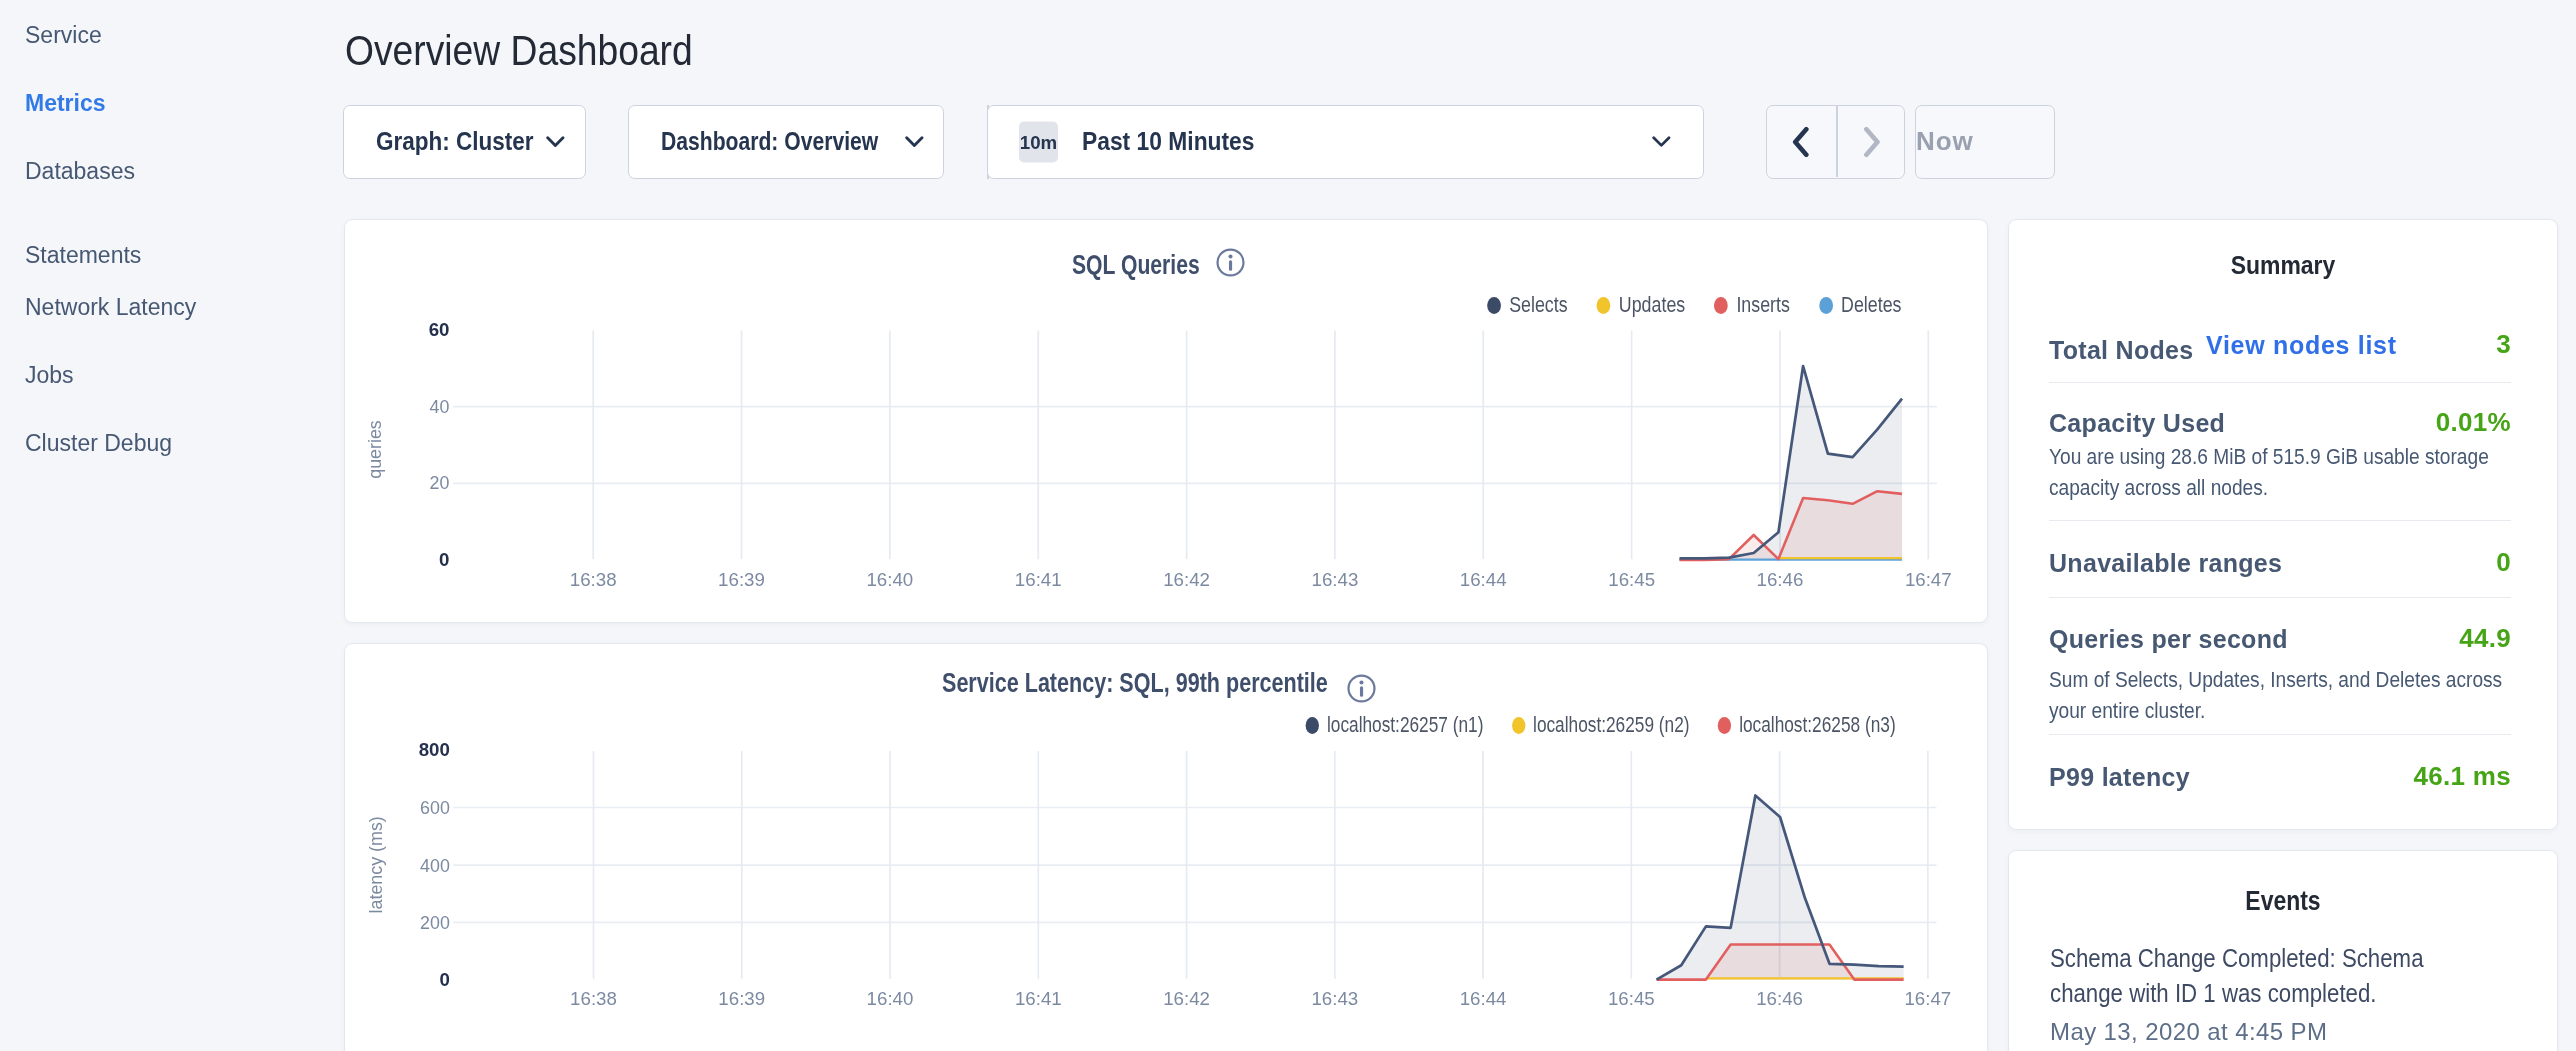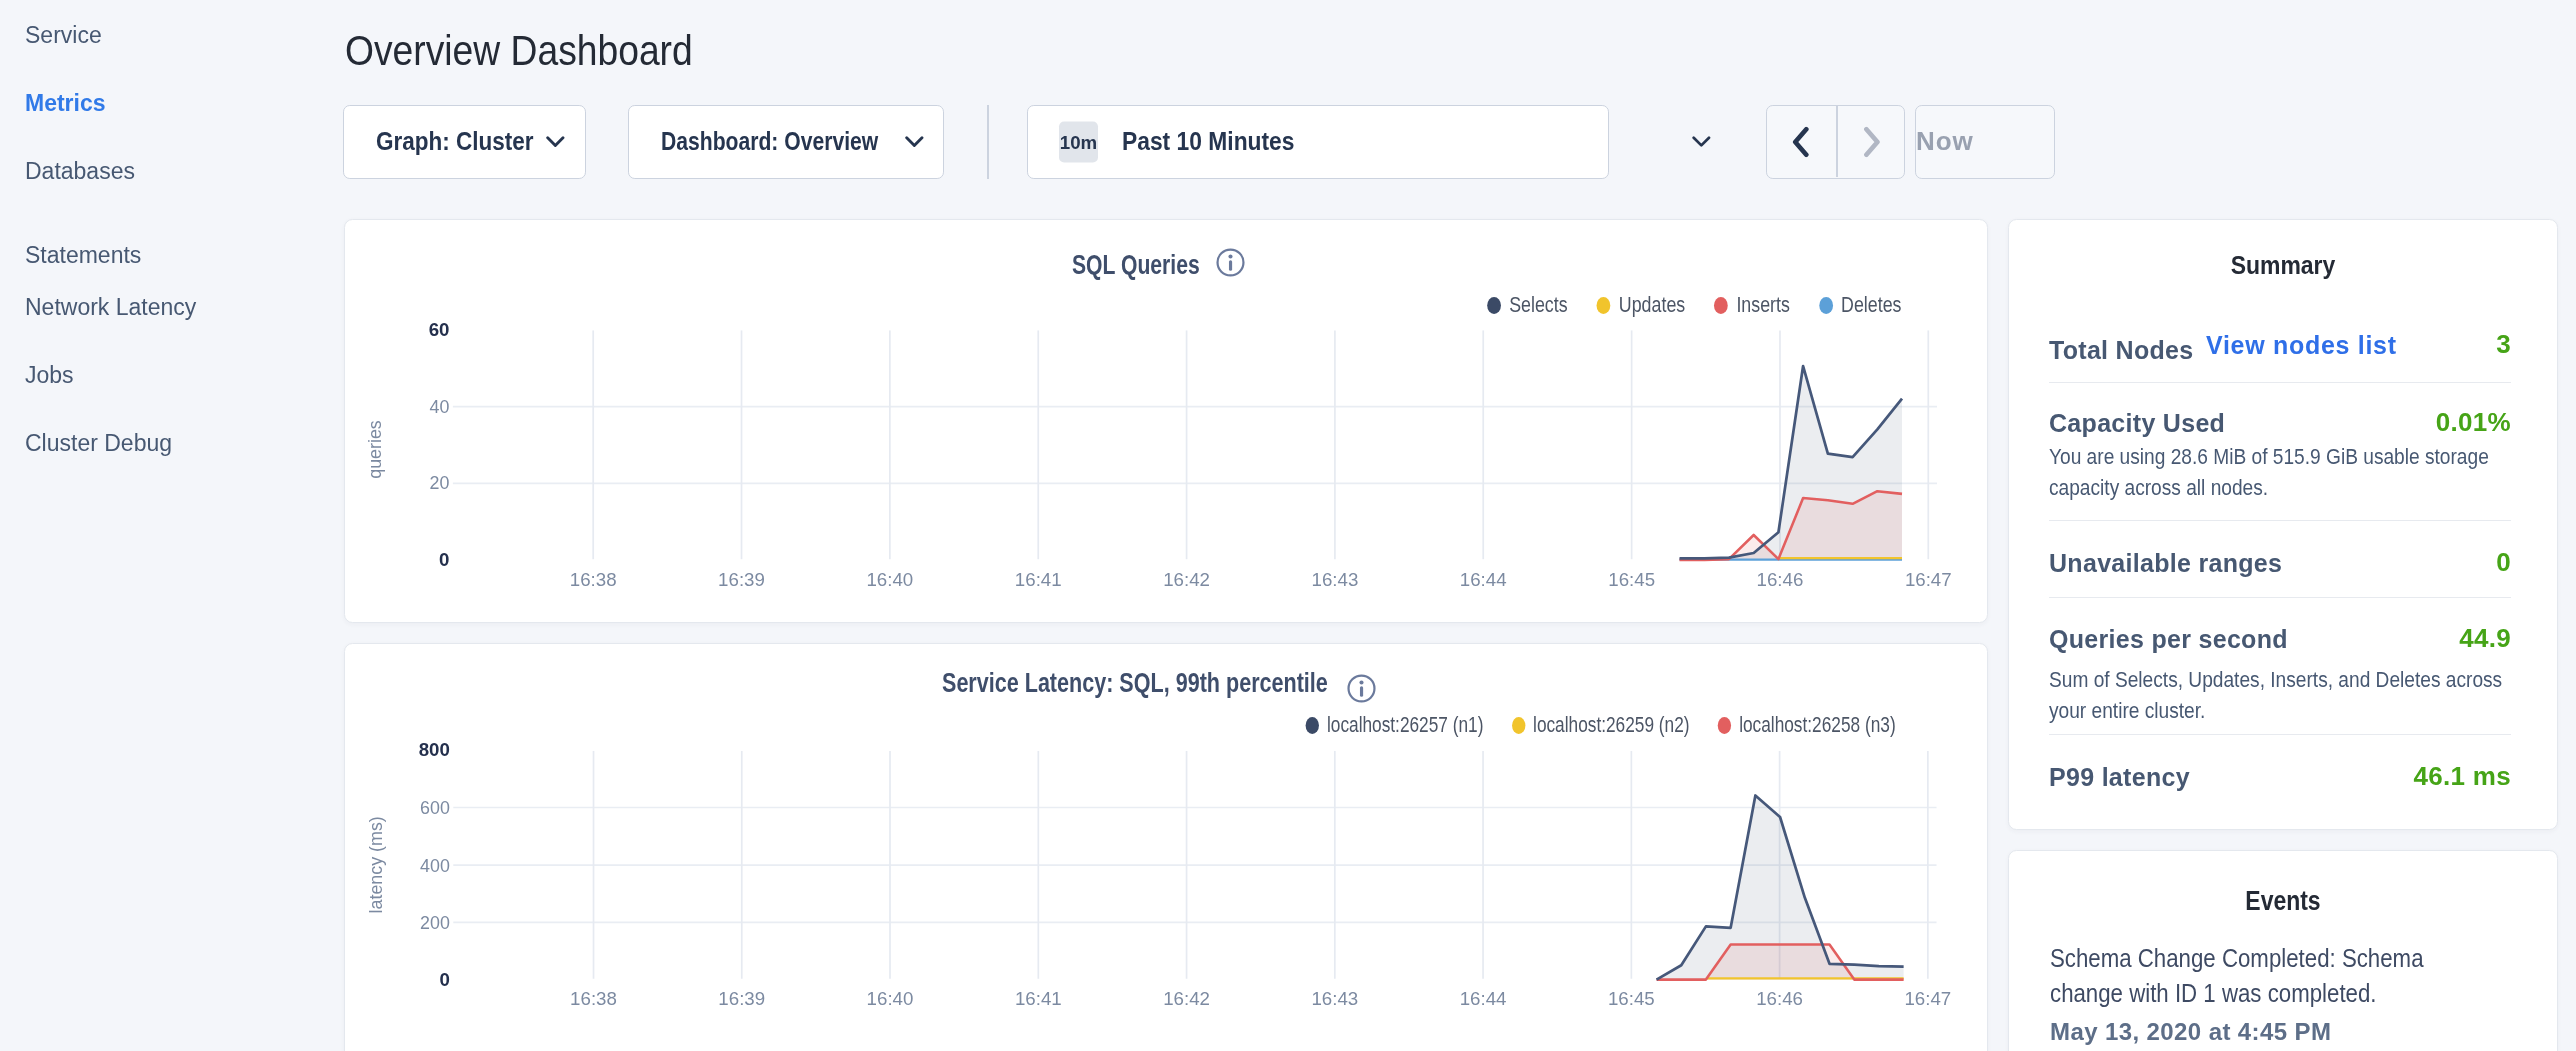--- a/index.html
+++ b/index.html
@@ -41,21 +41,21 @@
       <path d="M2 2 L11 11 L20 2" fill="none" stroke="#26354f" stroke-width="3.4" stroke-linecap="round" stroke-linejoin="round"></path>
     </svg>
 </div>
 <div class="ctl" style="left:628px; width:316px;">
   <span class="ctl-label" style="left:32px; transform:translateY(-52%) scaleX(0.845);">Dashboard: Overview</span>
   <svg class="chev" style="left:276px;" width="18.7" height="12" viewBox="0 0 22 14">
       <path d="M2 2 L11 11 L20 2" fill="none" stroke="#26354f" stroke-width="3.4" stroke-linecap="round" stroke-linejoin="round"></path>
     </svg>
 </div>
 <div class="abs" style="left:987px; top:105px; width:1.7px; height:74px; background:#ccd3df;"></div>
-<div class="ctl" style="left:1027px; width:582px;padding-left:43px;">
+<div class="ctl" style="left:987px; width:717px;padding-left:43px;">
   <span class="abs" style="left:31px; top:50%; transform:translateY(-50%); width:39px; height:41px; background:#e1e5eb; border-radius:5.1px; font-size:18.7px; font-weight:bold; color:#26354f; text-align:center; line-height:41px;">10m</span>
   <span class="ctl-label" style="left:94px; font-size:25.5px; transform:translateY(-52%) scaleX(0.895);">Past 10 Minutes</span>
   <svg class="chev" style="left:664px;" width="18.7" height="12" viewBox="0 0 22 14">
       <path d="M2 2 L11 11 L20 2" fill="none" stroke="#26354f" stroke-width="3.2" stroke-linecap="round" stroke-linejoin="round"></path>
     </svg>
 </div>
 <div class="ctl ctl-grey" style="left:1766px; width:139px;">
   <div class="abs" style="left:69px; top:0; width:1.7px; height:71px; background:#ccd3df;"></div>
   <svg class="chev" style="left:24px;" width="18.7" height="31" viewBox="0 0 22 36">
       <path d="M18 3 L5 18 L18 33" fill="none" stroke="#26354f" stroke-width="5.5" stroke-linecap="round" stroke-linejoin="round"></path>
@@ -203,14 +203,14 @@
 <div class="abs sum-head" style="left:2049px; top:625px;">Queries per second</div>
 <div class="abs sum-val" style="top:623px; left:2049px; width:462px; text-align:right;">44.9</div>
 <div class="abs sum-desc" style="left:2049px; top:664px;">Sum of Selects, Updates, Inserts, and Deletes across<br>your entire cluster.</div>
 <div class="divider" style="top:734px;"></div>
 <div class="abs sum-head" style="left:2049px; top:763px;">P99 latency</div>
 <div class="abs sum-val" style="top:761px; left:2049px; width:462px; text-align:right;">46.1 ms</div>
 
 <div class="card" style="left:2008px; top:850px; width:550px; height:255px;"></div>
 <div class="abs" style="left:2008px; top:885px; width:550px; text-align:center; font-size:28px; font-weight:bold; color:#242a35; transform:scaleX(0.82);">Events</div>
 <div class="abs" style="left:2050px; top:941px; font-size:25px; color:#3e4a63; line-height:35px; white-space:nowrap; transform:scaleX(0.89); transform-origin:0 0;">Schema Change Completed: Schema<br>change with ID 1 was completed.</div>
-<div class="abs" style="left:2050px; top:1018px; font-size:24px; color:#5d6e88; letter-spacing:0.4px;font-weight:bold;">May 13, 2020 at 4:45 PM</div>
+<div class="abs" style="left:2050px; top:1018px; font-size:24px; color:#5d6e88; letter-spacing:0.4px;">May 13, 2020 at 4:45 PM</div>
 
 
 </body></html>

